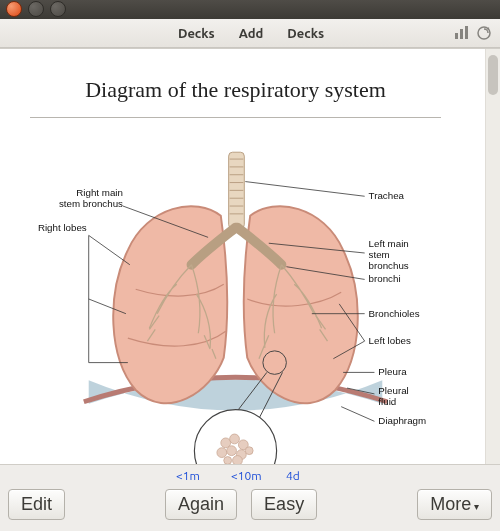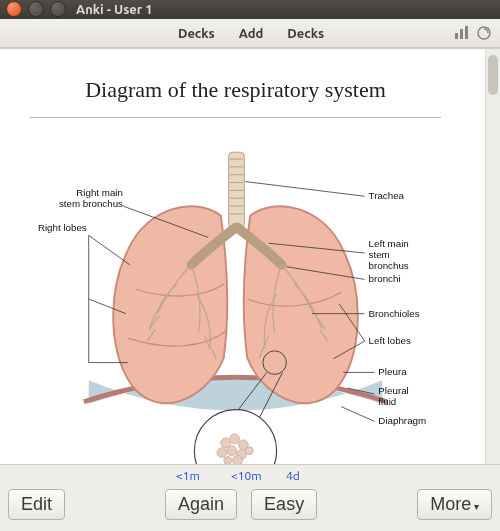--- a/index.html
+++ b/index.html
@@ -58,21 +58,20 @@
   }
   .btn-more::after { content: " ▾"; font-size: 10px; }
 </style>
 </head>
 <body>
 
 <div class="titlebar">
   <span class="win-btn win-close"></span>
   <span class="win-btn win-min"></span>
   <span class="win-btn win-max"></span>
-  <span class="titlebar-title">Anki - User 1</span>
 </div>
 
 <div class="menubar">
   <div style="width:40px"></div>
   <div class="menubar-center">
     <div class="menu-item">Decks</div>
     <div class="menu-item">Add</div>
     <div class="menu-item">Decks</div>
   </div>
   <div class="menubar-right">

